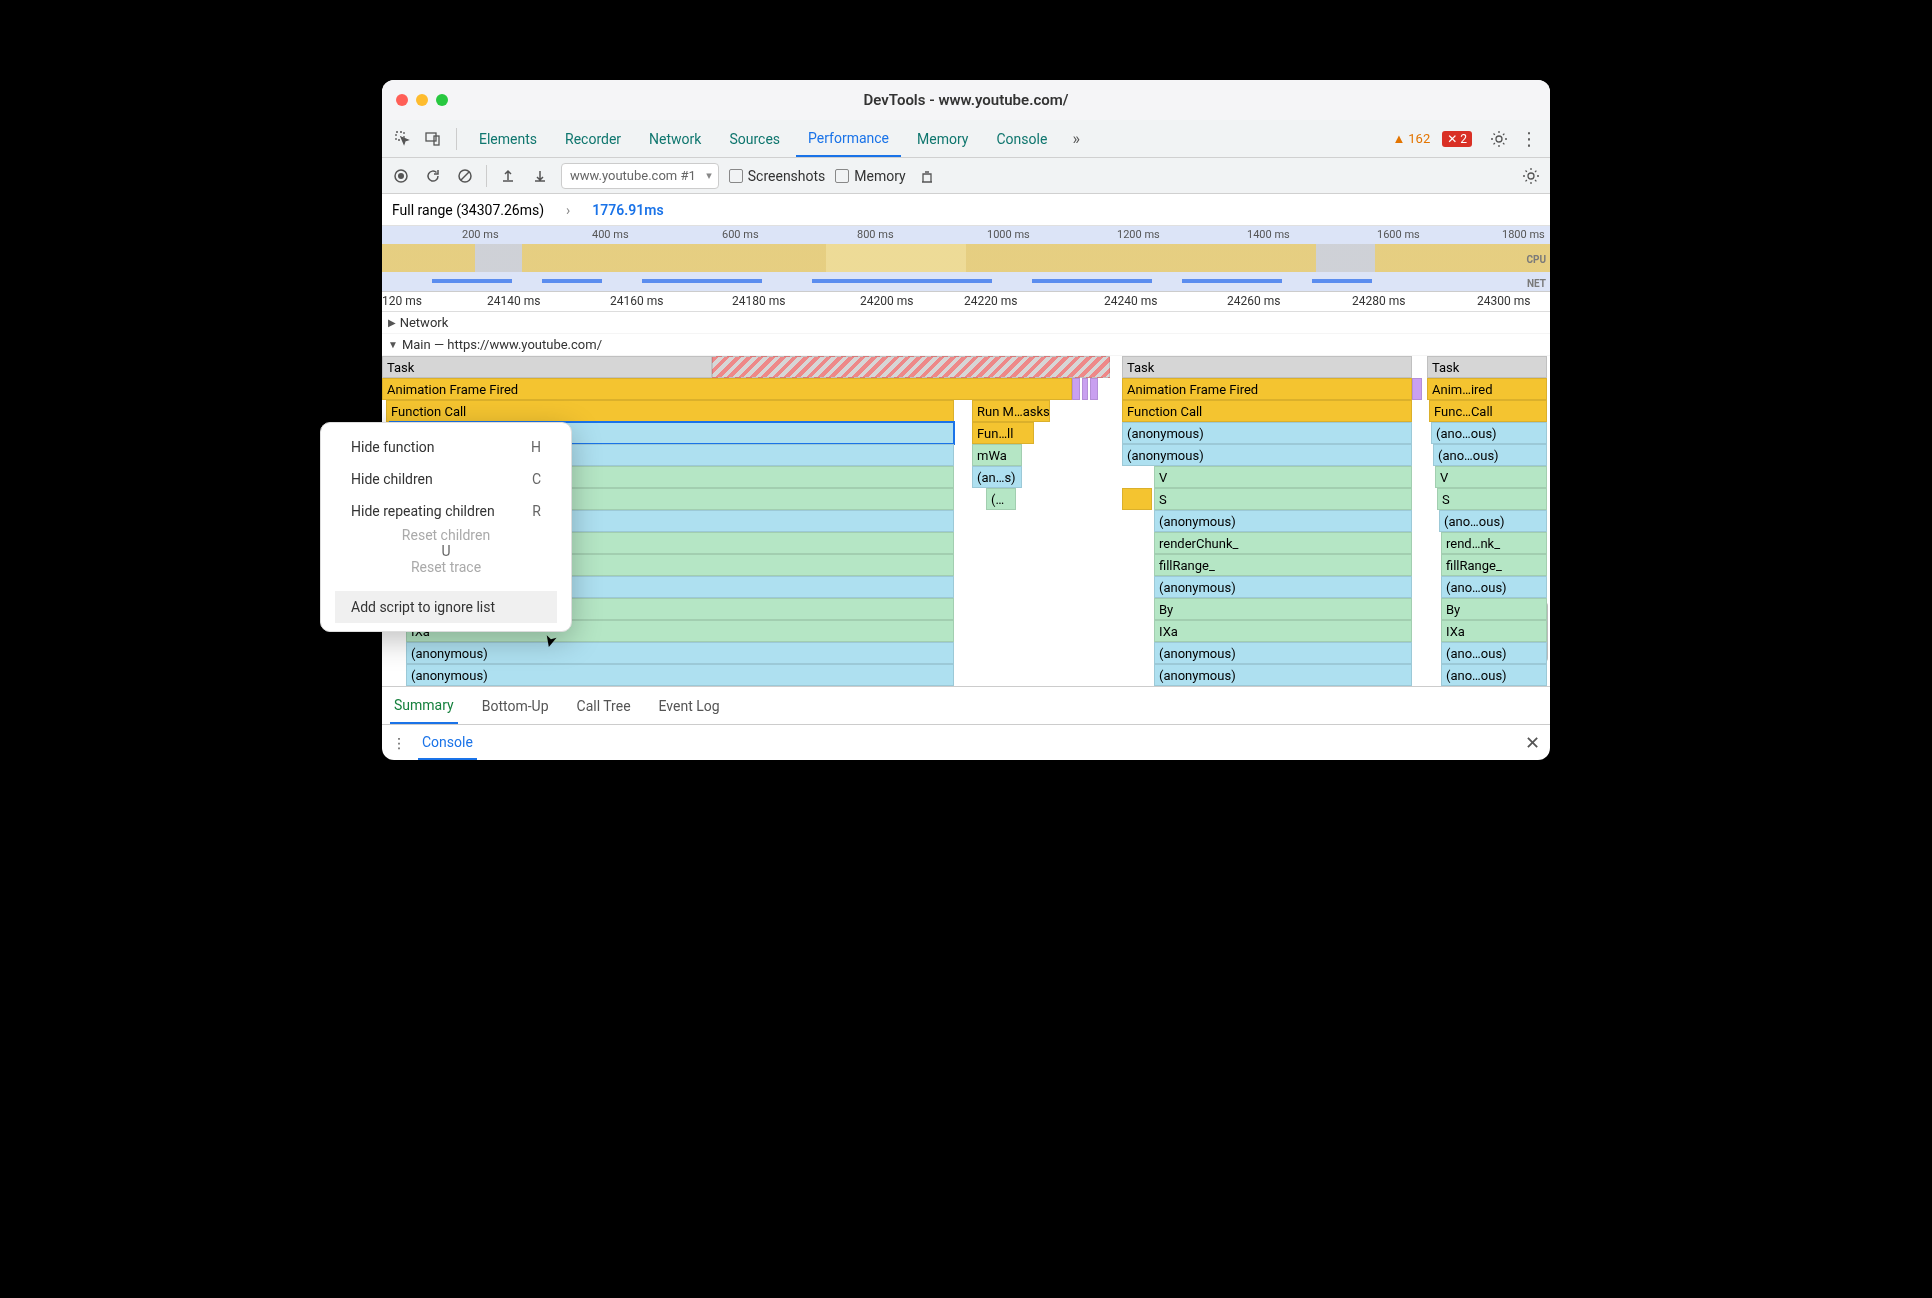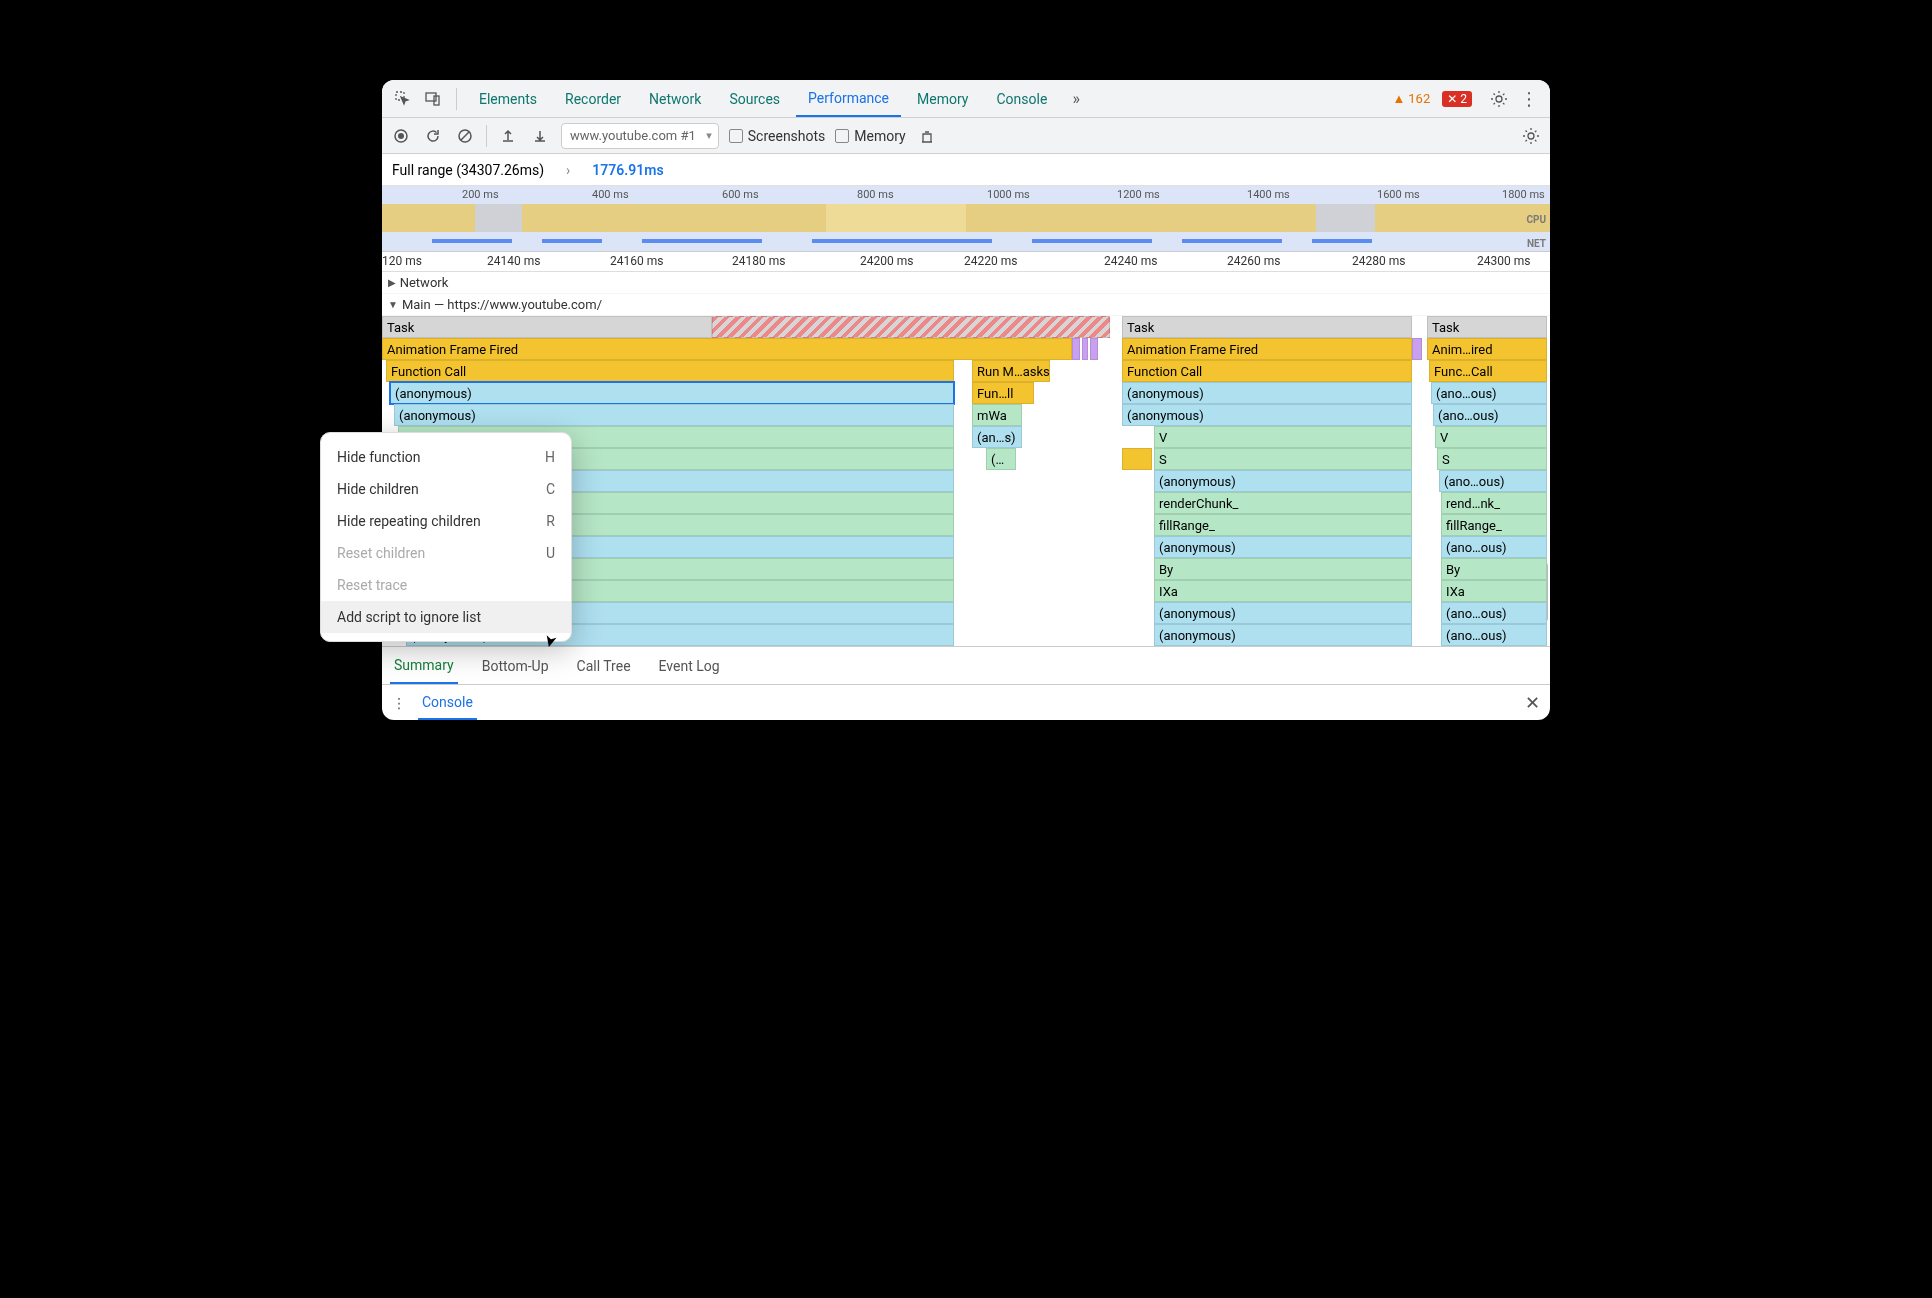--- a/index.html
+++ b/index.html
@@ -38,38 +38,46 @@
 .track-row { height: 22px; border-bottom: 1px solid rgba(0,0,0,.04); display: flex; align-items: center; font-size: 13px; position: relative; }
 .tr-label { padding-left: 6px; color: #333; display: flex; align-items: center; gap: 4px; }
 .tr-collapse { font-size: 10px; color: #555; }
 .flame { position: relative; height: 22px; font-size: 13px; }
 .bar { position: absolute; top: 0; height: 22px; border: 1px solid rgba(0,0,0,.1); display: flex; align-items: center; padding-left: 4px; overflow: hidden; white-space: nowrap; }
 .c-gray { background: #d6d6d6; } .c-hatch { background: repeating-linear-gradient(135deg, #e88, #e88 4px, #d6d6d6 4px, #d6d6d6 8px); }
 .c-gold { background: #f4c430; } .c-teal { background: #aee0f0; } .c-teal-sel { background: #aee0f0; outline: 2px solid #1a73e8; outline-offset: -1px; }
 .c-mint { background: #b5e6c5; } .c-purple { background: #c9a0f0; }
 .stack { position: relative; }
 .stack .flame { }
-.ctx-menu { position: absolute; left: 320px; top: 432px; width: 252px; background: #fff; border-radius: 10px; box-shadow: 0 8px 30px rgba(0,0,0,.25); padding: 8px 0; z-index: 100; border: 1px solid #ddd; }
+.ctx-menu { position: absolute; left: 320px; top: 422px; width: 252px; background: #fff; border-radius: 10px; box-shadow: 0 8px 30px rgba(0,0,0,.25); padding: 8px 14px; z-index: 100; border: 1px solid #ddd; }
 .ctx-item { height: 32px; display: flex; align-items: center; justify-content: space-between; padding: 0 16px; font-size: 14px; color: #333; cursor: pointer; }
-.ctx-item.disabled { color: #aaa; }
+.ctx-item.disabled { color: #aaa; flex-direction: column; }
 .ctx-item.hover { background: #f0f0f0; }
 .ctx-key { color: #666; }
 .bottom-tabs { height: 38px; border-top: 1px solid #ccc; display: flex; align-items: center; padding: 0 8px; gap: 20px; font-size: 14px; }
 .btab { padding: 0 4px; height: 100%; display: flex; align-items: center; color: #555; cursor: pointer; }
 .btab.active { color: #15803d; border-bottom: 2px solid #1a73e8; }
 .drawer { height: 36px; border-top: 1px solid #ccc; display: flex; align-items: center; padding: 0 10px; gap: 12px; font-size: 14px; }
 .drawer .cons { color: #1a73e8; border-bottom: 2px solid #1a73e8; padding: 8px 4px; }
 .cursor { position: absolute; left: 544px; top: 632px; z-index: 200; font-size: 16px; }
 .scrollind { position: absolute; right: 2px; top: 290px; width: 8px; height: 60px; background: #bbb; border-radius: 4px; }
 svg { display: block; }
 </style>
 </head>
 <body>
 
 <div class="window">
+  <div class="titlebar">
+    <div class="traffic">
+      <div class="dot r"></div>
+      <div class="dot y"></div>
+      <div class="dot g"></div>
+    </div>
+    <div class="titlebar-title">DevTools - www.youtube.com/</div>
+  </div>
 
   <div class="tabbar">
     <div class="icon">
         <svg width="18" height="18" viewBox="0 0 18 18" fill="none" stroke="currentColor" stroke-width="1.3">
           <rect x="2" y="2" width="8" height="8" stroke-dasharray="2 2"></rect>
           <path d="M7 7l7 3-3 1-1 3z" fill="currentColor"></path>
         </svg>
       </div>
     <div class="icon">
         <svg width="18" height="18" viewBox="0 0 18 18" fill="none" stroke="currentColor" stroke-width="1.3">

